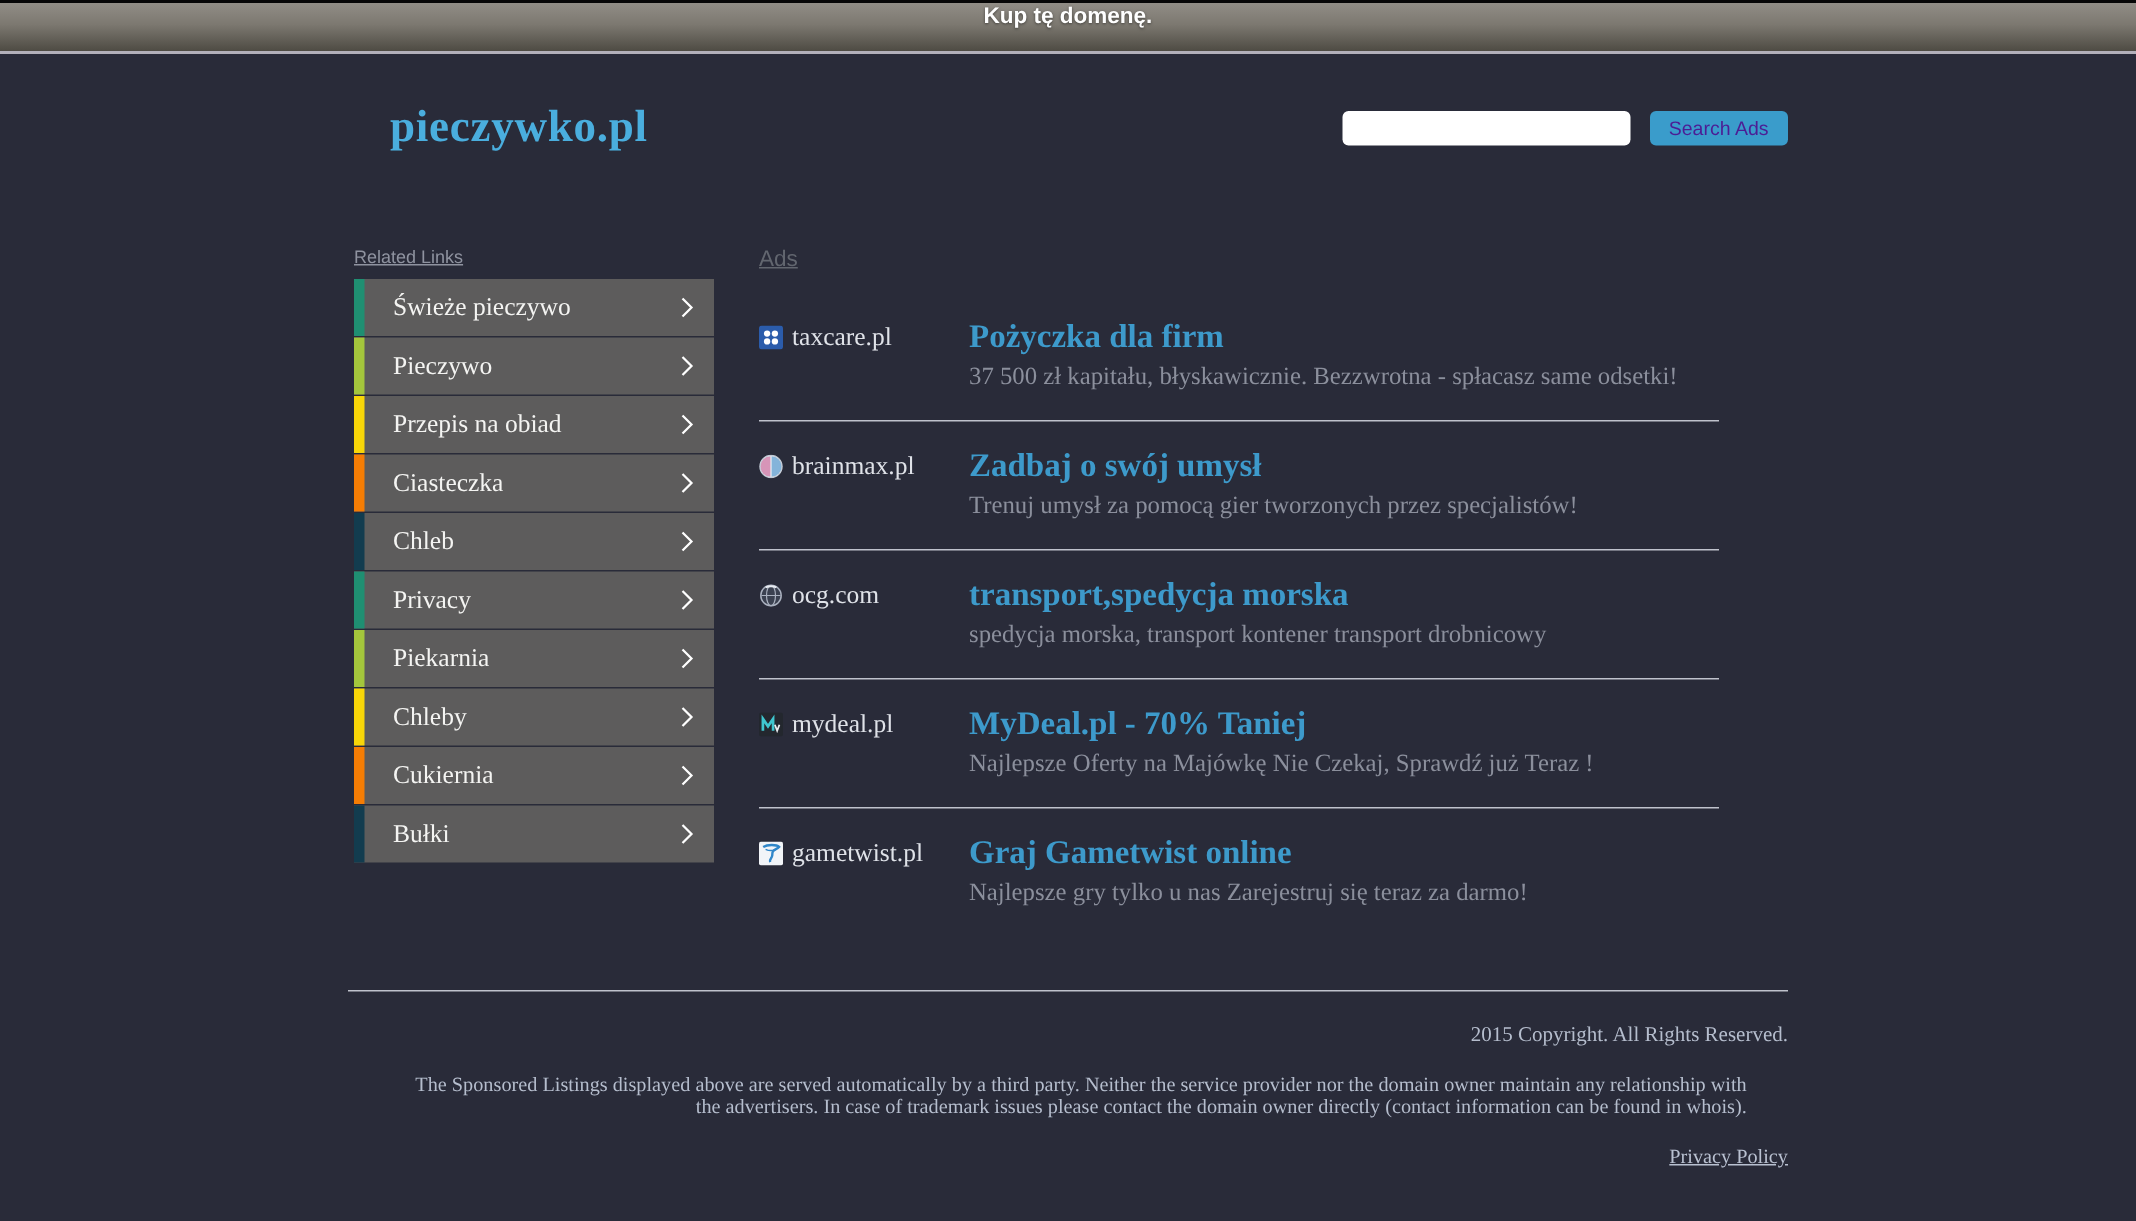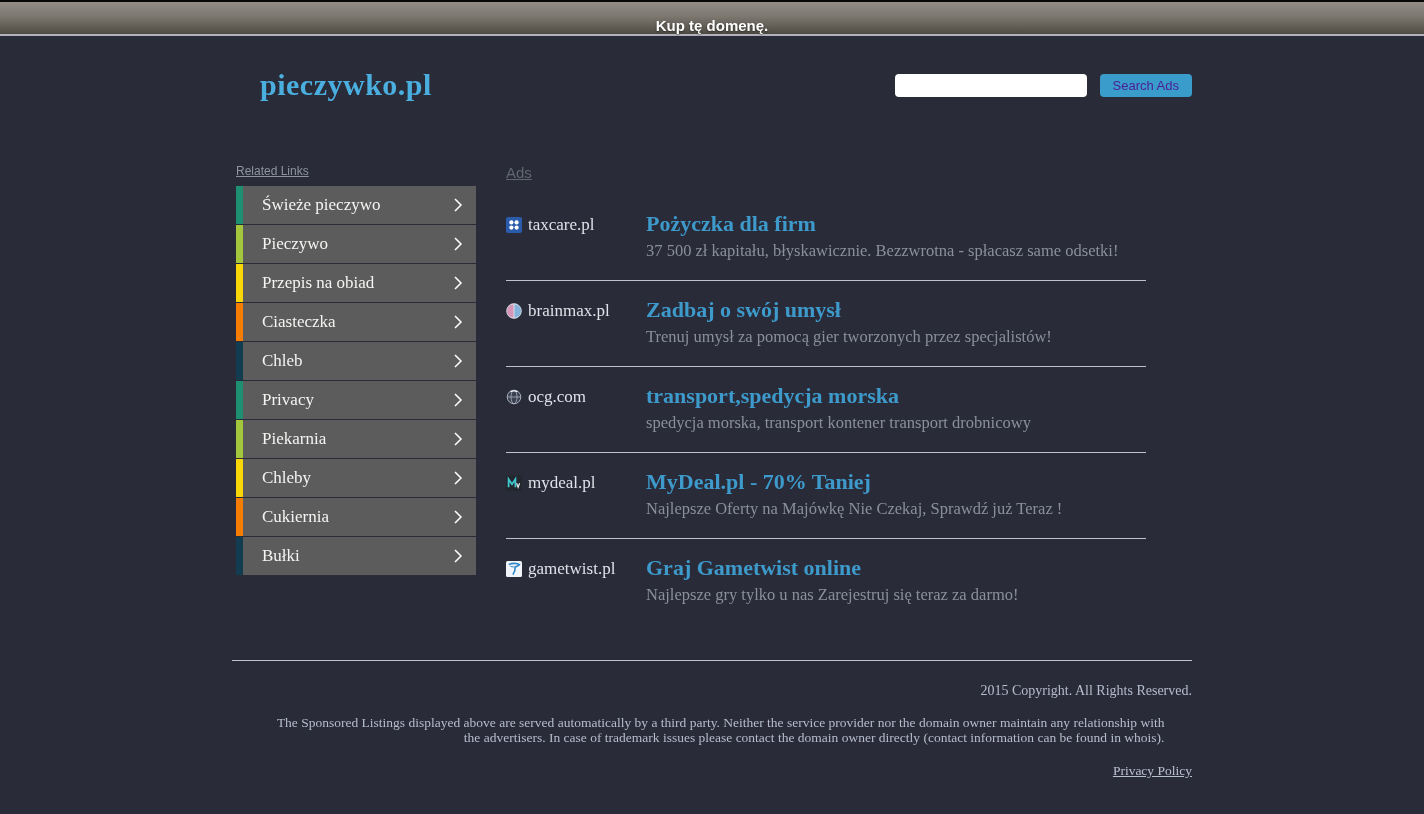--- a/index.html
+++ b/index.html
@@ -8,21 +8,21 @@
     width: 1424px; min-height: 814px;
     font-family: "Liberation Serif", serif;
     overflow: hidden;
   }
   
   .banner {
     height: 36px;
     border-top: 2px solid #070707;
     border-bottom: 2px solid #b2b0ba;
     background: linear-gradient(#918d86, #7c7870 45%, #4e4b43);
-    display: flex; align-items: flex-end; justify-content: center;
+    display: flex; align-items: flex-start; justify-content: center;
   }
   .banner-text {
     color: #ffffff; font-family: "Liberation Sans", sans-serif;
     font-size: 15px; font-weight: bold; text-shadow: 0 1px 2px rgba(0,0,0,.5);
   }
   
   .page { width: 960px; margin: 0 auto; }
   
   .header { margin-top: 32px; display: flex; justify-content: space-between; align-items: center; }
   .site-title { color: #4aaede; font-size: 30px; font-weight: bold; letter-spacing: .5px; margin-left: 28px; }

